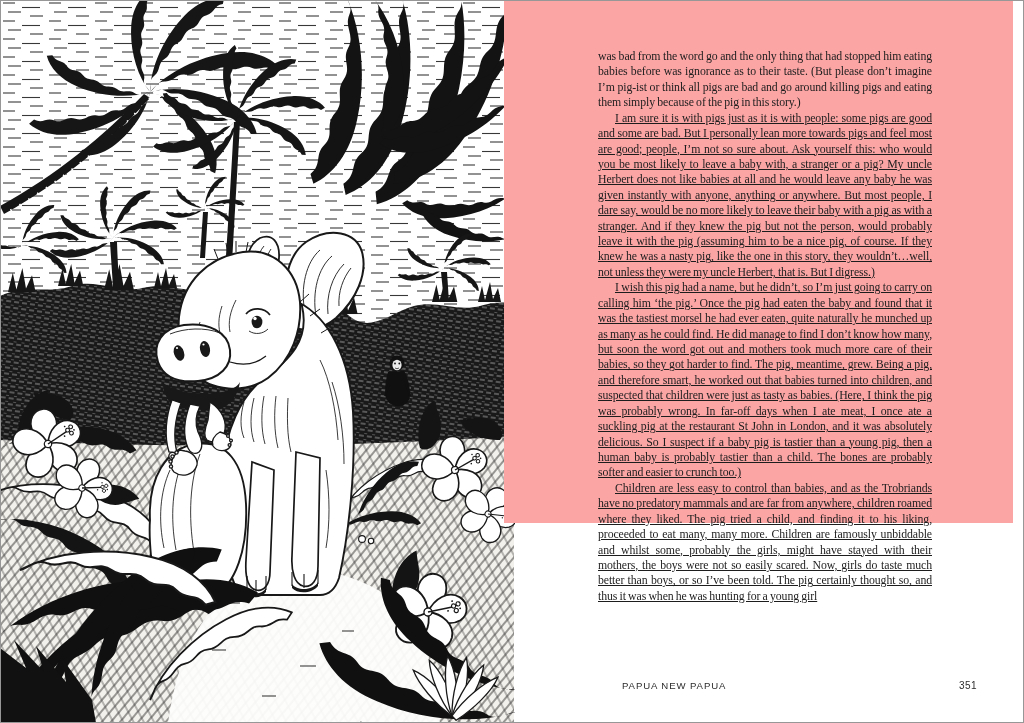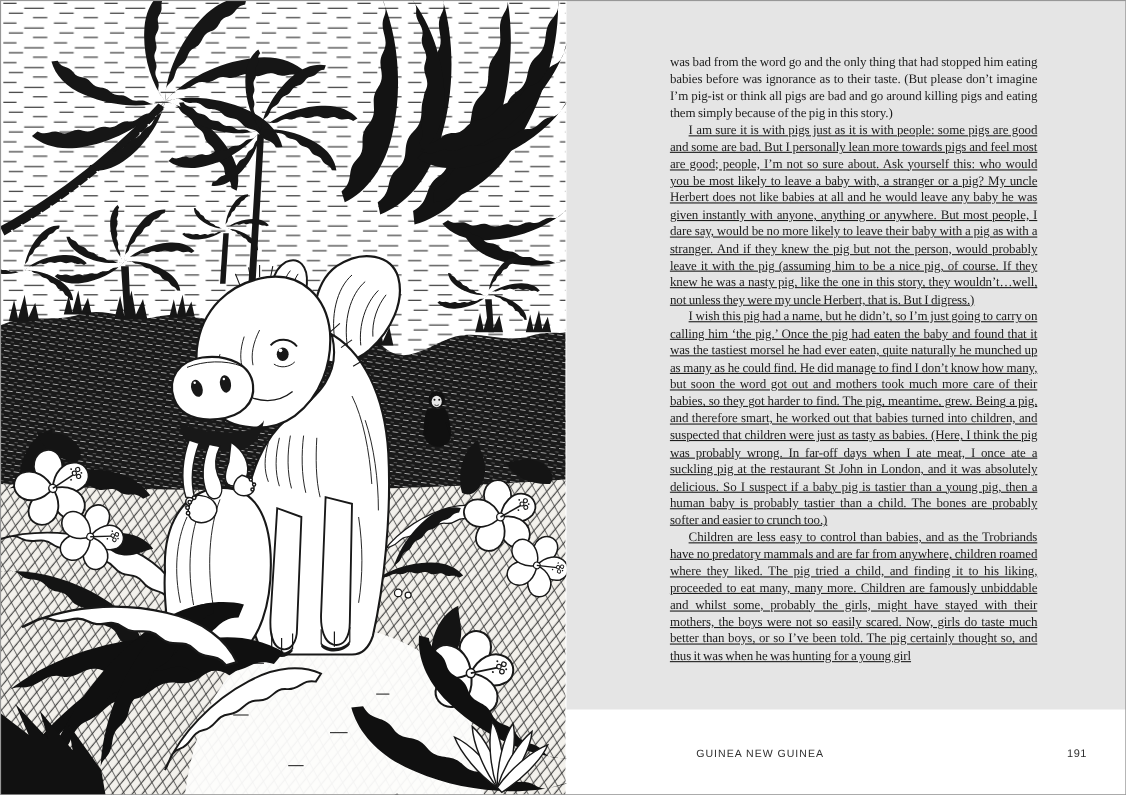--- a/index.html
+++ b/index.html
@@ -3,21 +3,21 @@
 <meta charset="utf-8">
 <style>
   html,body{margin:0;padding:0;}
   body{
     width:1024px;height:723px;position:relative;overflow:hidden;
     background:#ffffff;font-family:"Liberation Serif",serif;
   }
   .spread{position:absolute;inset:0;}
   .left-page{position:absolute;left:0;top:0;width:515px;height:723px;background:#ffffff;}
   .left-page svg{display:block;}
-  .right-page{position:absolute;left:515px;top:0;width:509px;height:645px;background:#e5e5e5;}
+  .right-page{position:absolute;left:504px;top:0;width:509px;height:523px;background:#fca5a5;}
   .text-block{
     position:absolute;left:94px;top:49px;width:334px;
     font-family:"Liberation Serif",serif;
     font-size:11.8px;line-height:15.42px;
     letter-spacing:-0.1px;word-spacing:-0.6px;
     color:#1d1d1d;text-align:justify;
   }
   .text-block p{margin:0;padding:0;}
   .text-block p.indent{text-indent:17px;text-decoration:underline;}
   .footer-head{
@@ -339,18 +339,18 @@
     </svg>
   </div>
 
   <div class="right-page">
     <div class="text-block">
       <p>was bad from the word go and the only thing that had stopped him eating babies before was ignorance as to their taste. (But please don’t imagine I’m pig-ist or think all pigs are bad and go around killing pigs and eating them simply because of the pig in this story.)</p>
       <p class="indent">I am sure it is with pigs just as it is with people: some pigs are good and some are bad. But I personally lean more towards pigs and feel most are good; people, I’m not so sure about. Ask yourself this: who would you be most likely to leave a baby with, a stranger or a pig? My uncle Herbert does not like babies at all and he would leave any baby he was given instantly with anyone, anything or anywhere. But most people, I dare say, would be no more likely to leave their baby with a pig as with a stranger. And if they knew the pig but not the person, would probably leave it with the pig (assuming him to be a nice pig, of course. If they knew he was a nasty pig, like the one in this story, they wouldn’t…well, not unless they were my uncle Herbert, that is. But I digress.)</p>
       <p class="indent">I wish this pig had a name, but he didn’t, so I’m just going to carry on calling him ‘the pig.’ Once the pig had eaten the baby and found that it was the tastiest morsel he had ever eaten, quite naturally he munched up as many as he could find. He did manage to find I don’t know how many, but soon the word got out and mothers took much more care of their babies, so they got harder to find. The pig, meantime, grew. Being a pig, and therefore smart, he worked out that babies turned into children, and suspected that children were just as tasty as babies. (Here, I think the pig was probably wrong. In far-off days when I ate meat, I once ate a suckling pig at the restaurant St John in London, and it was absolutely delicious. So I suspect if a baby pig is tastier than a young pig, then a human baby is probably tastier than a child. The bones are probably softer and easier to crunch too.)</p>
       <p class="indent">Children are less easy to control than babies, and as the Trobriands have no predatory mammals and are far from anywhere, children roamed where they liked. The pig tried a child, and finding it to his liking, proceeded to eat many, many more. Children are famously unbiddable and whilst some, probably the girls, might have stayed with their mothers, the boys were not so easily scared. Now, girls do taste much better than boys, or so I’ve been told. The pig certainly thought so, and thus it was when he was hunting for a young girl</p>
     </div>
-    <div class="footer-head">GUINEA NEW GUINEA</div>
-    <div class="folio">191</div>
+    <div class="footer-head">PAPUA NEW PAPUA</div>
+    <div class="folio">351</div>
   </div>
 
   <div class="frame"></div>
 </div>
 
 </body></html>

